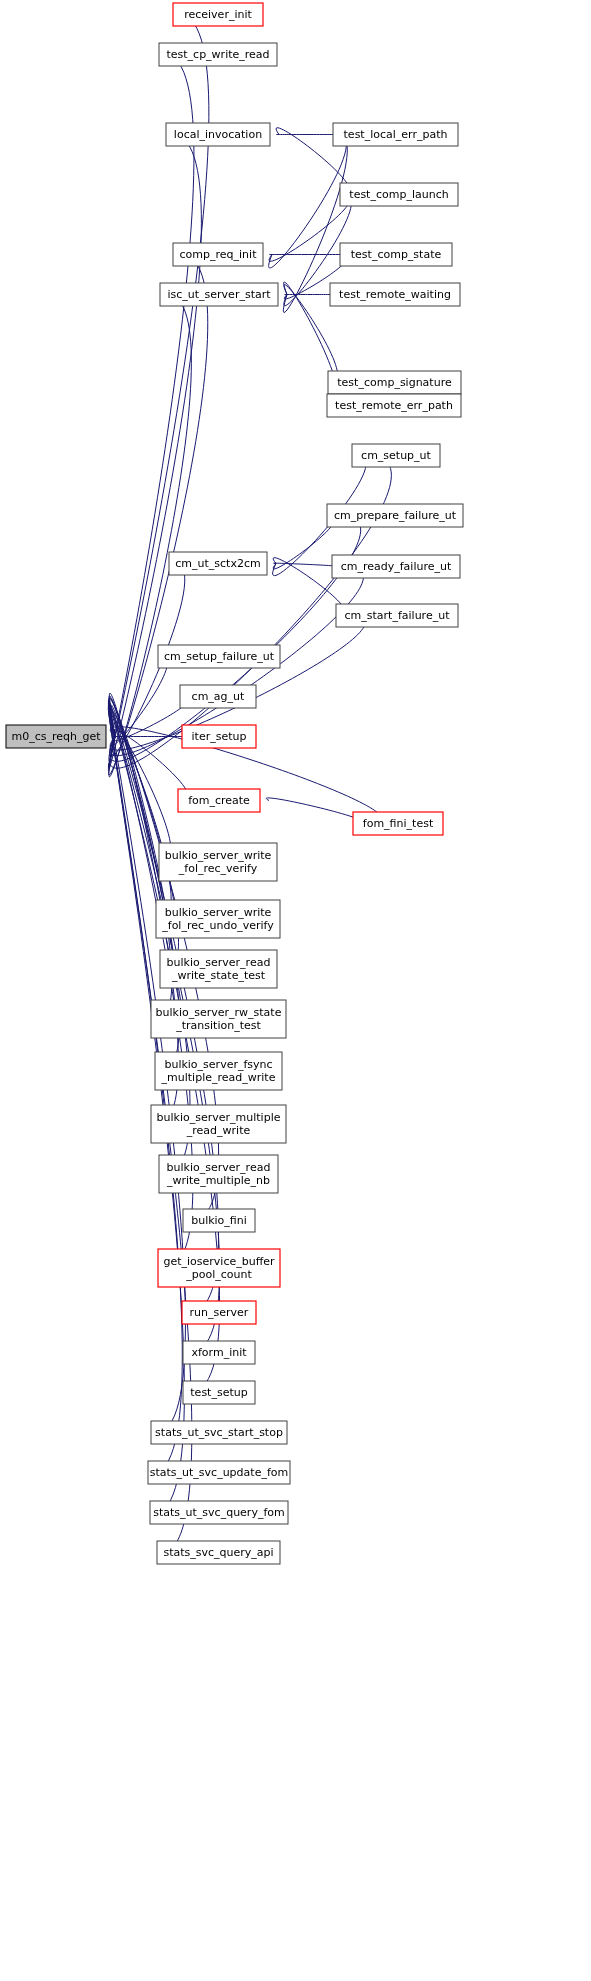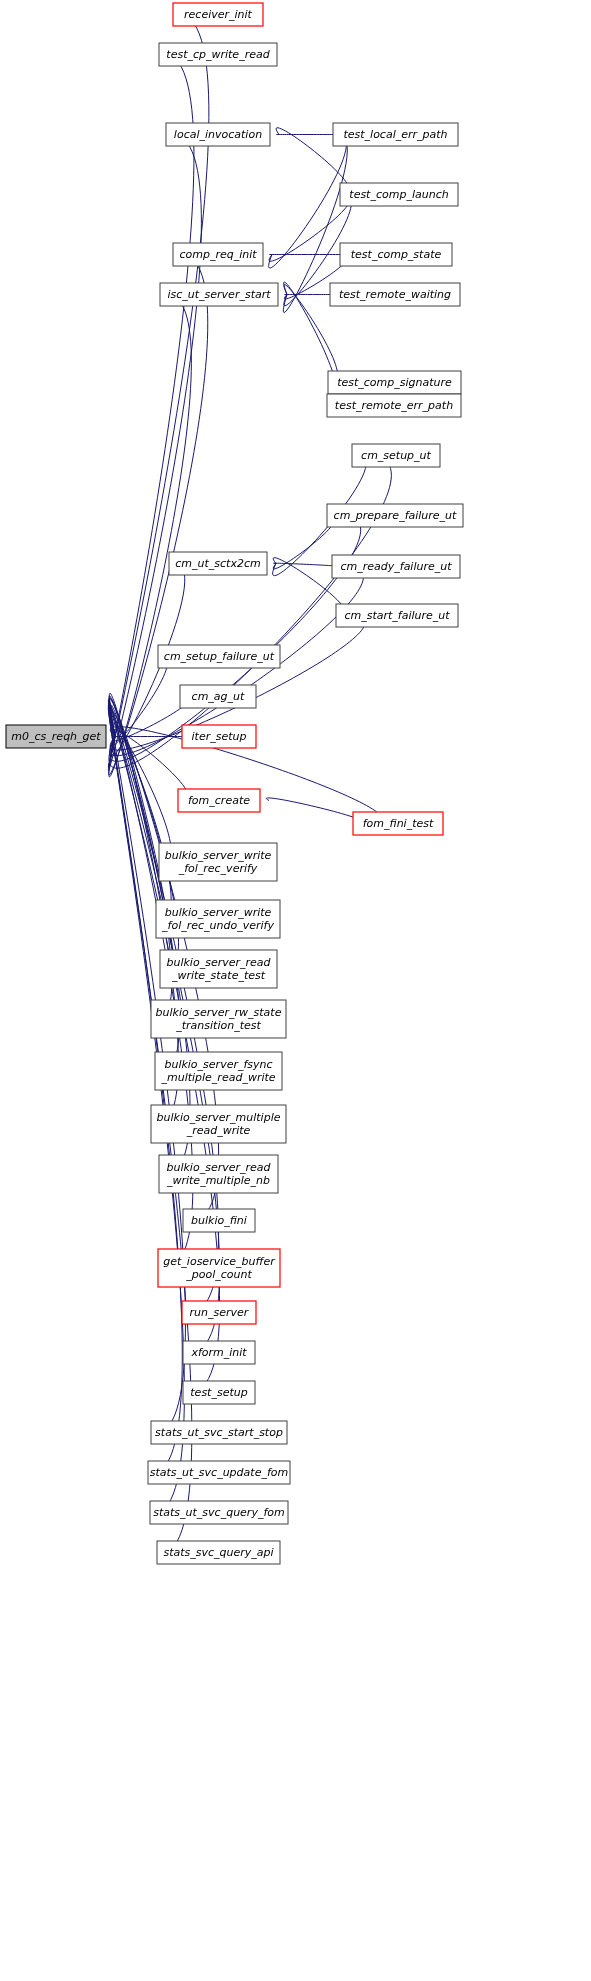--- a/index.html
+++ b/index.html
@@ -10,21 +10,20 @@
   body {
     width: 591px;
     height: 1981px;
     font-family: "DejaVu Sans", sans-serif;
     overflow: hidden;
   }
   #graph-root {
     position: relative;
     width: 591px;
     height: 1981px;
-    font-style: italic;
   }
   svg#callgraph {
     position: absolute;
     top: 0;
     left: 0;
     width: 591px;
     height: 1981px;
     display: block;
   }
   .node-box {

